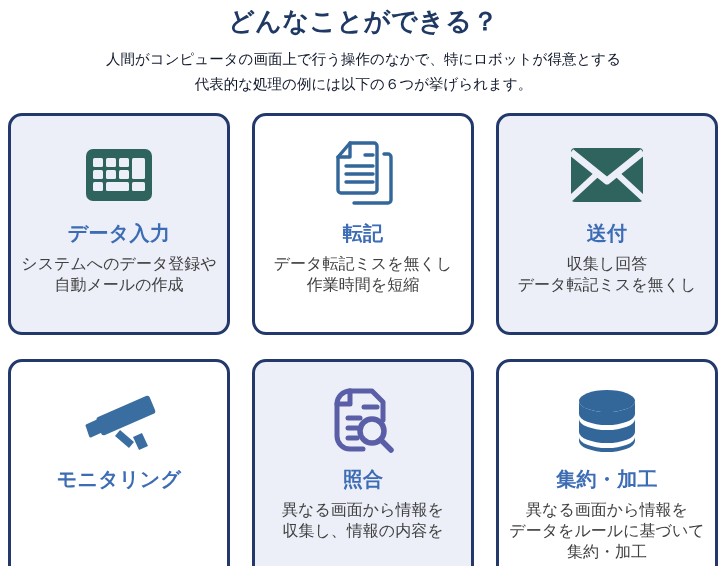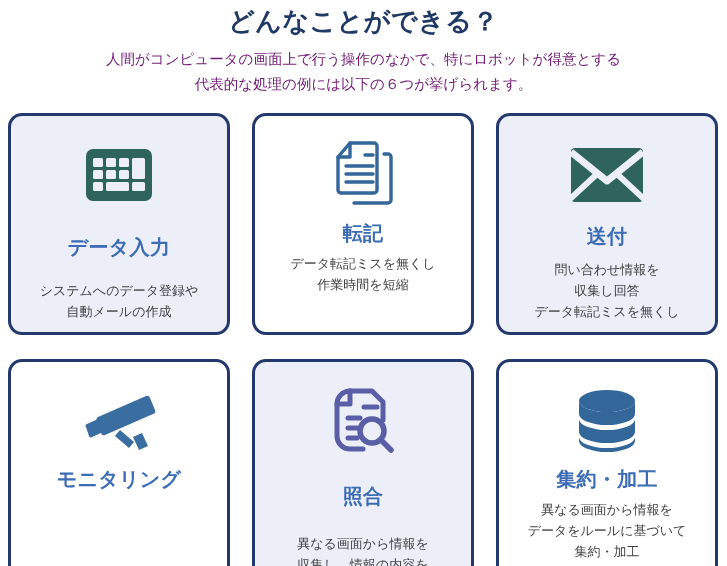--- a/index.html
+++ b/index.html
@@ -32,21 +32,21 @@
     line-height: 34px;
     font-weight: 700;
     color: #1f3864;
     letter-spacing: 0.5px;
     margin: 0;
   }
   .subtitle {
     margin: 9px 0 0 0;
     font-size: 14.5px;
     line-height: 25px;
-    color: #701a75;
+    color: #0f172a;
     font-weight: 400;
   }
   .subtitle .sub-line {
     display: block;
   }
 
   
   .card-grid {
     margin: 16px auto 0 auto;
     width: 711px;
@@ -63,21 +63,20 @@
     box-sizing: border-box;
     display: flex;
     flex-direction: column;
     align-items: center;
     justify-content: flex-start;
     padding: 16px 8px 10px 8px;
     background: #ffffff;
   }
   .card.tint {
     background: #eceff8;
-    justify-content: space-between;
   }
 
   .card-icon {
     height: 86px;
     display: flex;
     align-items: center;
     justify-content: center;
     margin-bottom: 2px;
   }
   .card-icon svg {
@@ -88,21 +87,21 @@
     font-size: 20px;
     line-height: 26px;
     font-weight: 700;
     color: #3c6cb4;
     margin: 0 0 7px 0;
     text-align: center;
     letter-spacing: 0.3px;
   }
 
   .card-desc {
-    font-size: 13px;
+    font-size: 16px;
     line-height: 21px;
     color: #3f3f3f;
     text-align: center;
     margin: 0;
   }
   .card-desc .desc-line {
     display: block;
     white-space: nowrap;
   }
 </style>
@@ -170,21 +169,20 @@
     <div class="card tint">
       <div class="card-icon">
         <svg width="72" height="54" viewBox="0 0 72 54" aria-hidden="true">
           <rect x="0" y="0" width="72" height="54" rx="4" fill="#2f635e"></rect>
           <path d="M0 4 L36 33 L72 4" fill="none" stroke="#eceff8" stroke-width="7" stroke-linejoin="round"></path>
           <path d="M0 50 L26 26 M72 50 L46 26" fill="none" stroke="#eceff8" stroke-width="6" stroke-linecap="round"></path>
         </svg>
       </div>
       <div class="card-title">送付</div>
       <div class="card-desc">
-        <span class="desc-line">問い合わせ情報を</span>
         <span class="desc-line">収集し回答</span>
         <span class="desc-line">データ転記ミスを無くし</span>
       </div>
     </div>
 
     <div class="card">
       <div class="card-icon">
         <svg width="86" height="62" viewBox="0 0 86 62" aria-hidden="true">
           <g fill="#3a6da0">
             <path d="M22 27 L70 6 a3 3 0 0 1 4 2 l5 12 a3 3 0 0 1 -2 4 L29 45 a3 3 0 0 1 -4 -2 l-4 -12 a3 3 0 0 1 1 -4 z"></path>

